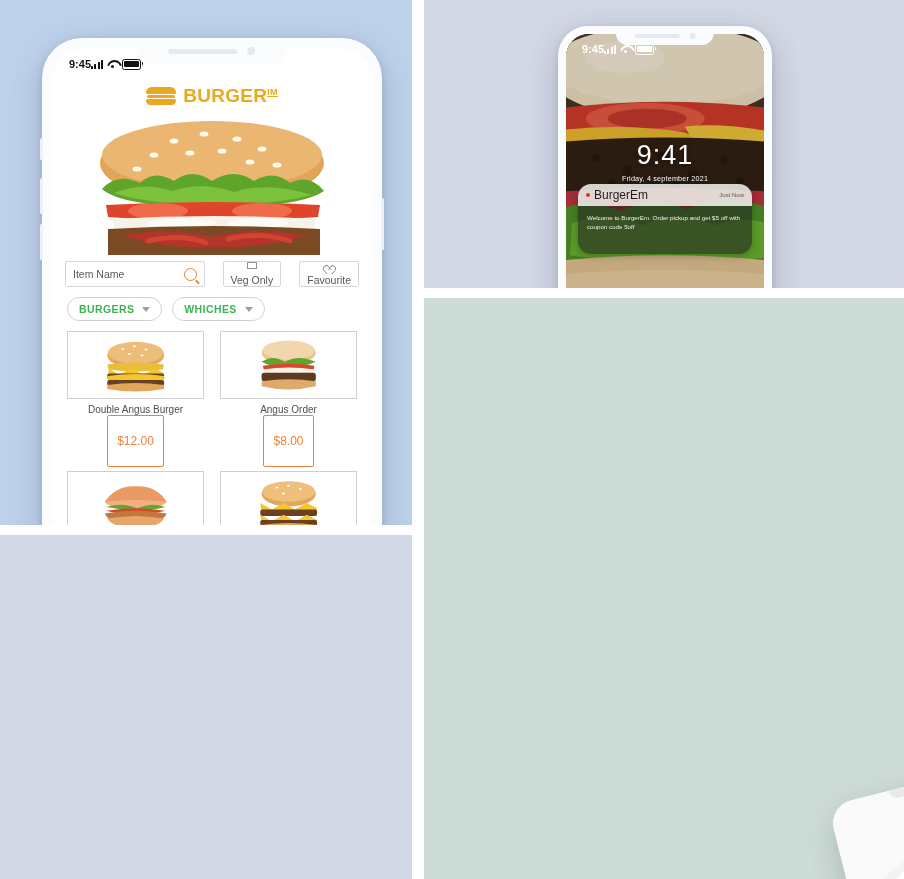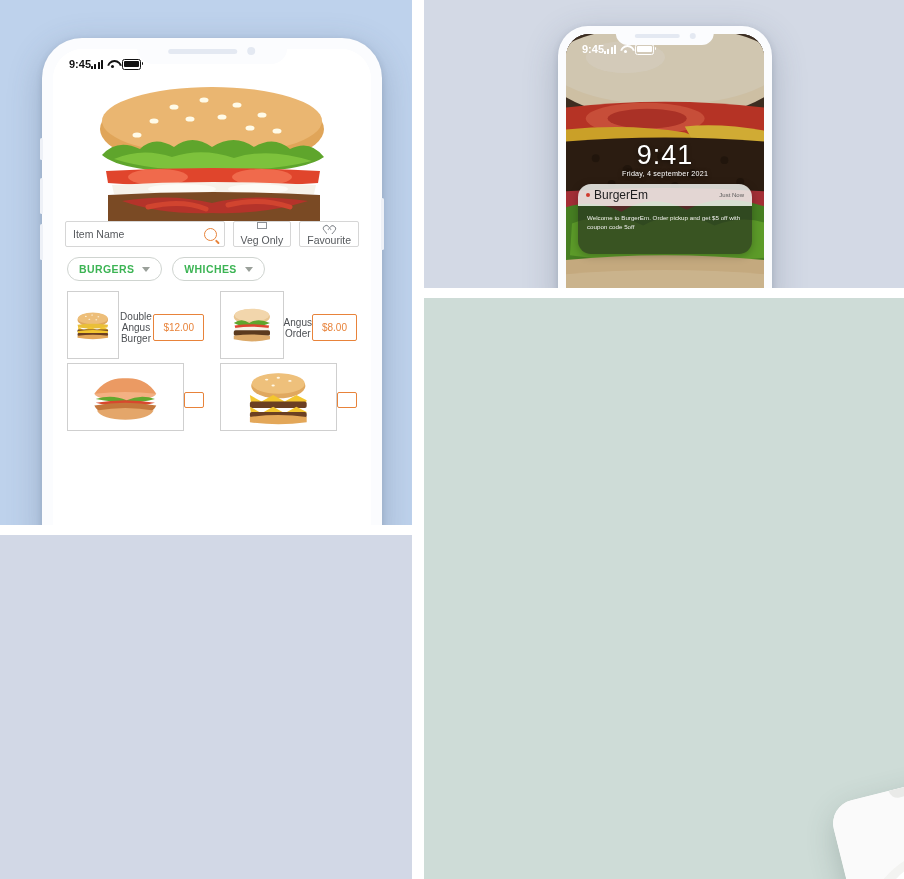--- a/index.html
+++ b/index.html
@@ -55,21 +55,21 @@
      background:#eaa81e;border-radius:7px 7px 2px 2px;}
   .brand-burger .fill{position:absolute;left:1px;top:8px;width:28px;height:3px;background:#eaa81e;border-radius:2px;}
   .brand-burger .bun-bot{position:absolute;left:0px;top:12px;width:30px;height:6px;
      background:#eaa81e;border-radius:2px 2px 6px 6px;}
   .brandtext{font-size:19px;font-weight:bold;color:#eaa81e;letter-spacing:.3px;}
   .brandtext sup{font-size:9px;text-decoration:underline;vertical-align:super;}
 
   .hero{height:140px;margin:2px 8px 0;position:relative;overflow:hidden;}
   .hero svg{width:100%;height:100%;}
 
-  .searchrow{display:flex;gap:8px;padding:0 12px 0;}
+  .searchrow{display:flex;gap:18px;padding:6px 12px 0;}
   .sfield{flex:1;height:24px;border:1px solid #d6d6d6;border-radius:2px;display:flex;
      align-items:center;justify-content:space-between;padding:0 7px;background:#fff;}
   .sfield span{font-size:10.5px;color:#55585c;}
   .mag{width:11px;height:11px;border:1.6px solid #e8833a;border-radius:50%;position:relative;}
   .mag::after{content:"";position:absolute;right:-4px;bottom:-3px;width:5px;height:1.6px;
      background:#e8833a;transform:rotate(45deg);border-radius:1px;}
   .chip-filter{height:24px;border:1px solid #d6d6d6;border-radius:2px;display:flex;align-items:center;
      gap:5px;padding:0 7px;background:#fff;font-size:10.5px;color:#55585c;white-space:nowrap;flex-direction:column;}
   .box-ic{width:8px;height:8px;border:1.2px solid #8d9196;}
   .heart-ic{width:9px;height:9px;position:relative;}
@@ -78,40 +78,40 @@
   .heart-ic::before{left:0;transform:rotate(-40deg);transform-origin:bottom right;}
   .heart-ic::after{right:0;transform:rotate(40deg);transform-origin:bottom left;}
 
   .catrow{display:flex;gap:10px;padding:10px 14px 0;}
   .cat-chip{height:22px;border:1px solid #cfd4d0;border-radius:12px;display:flex;align-items:center;
      gap:8px;padding:0 11px;font-size:10.5px;font-weight:bold;color:#3cb454;letter-spacing:.4px;background:#fff;}
   .caret{width:0;height:0;border-left:4px solid transparent;border-right:4px solid transparent;
      border-top:5px solid #9aa09a;}
 
   .grid{display:grid;grid-template-columns:1fr 1fr;gap:4px 16px;padding:10px 14px 0;}
-  .pcard{display:flex;flex-direction:row;align-items:center;}
+  .pcard{display:flex;flex-direction:column;align-items:center;}
   .pthumb{width:100%;height:68px;border:1px solid #cfcfcf;box-sizing:border-box;
      display:flex;align-items:center;justify-content:center;background:#fff;overflow:hidden;}
   .pthumb svg{width:84%;height:88%;}
   .pname{font-size:10px;color:#4c4f53;margin-top:5px;text-align:center;}
-  .pprice{margin-top:5px;font-size:10px;color:#e8833a;border:1px solid #e8833a;
-     border-radius:2px;padding:7px 9px;}
+  .pprice{font-size:12px;color:#e8833a;border:1px solid #e8833a;
+     border-radius:2px;padding:18px 9px;}
 
   
   #phone-lock{left:134px;top:26px;width:214px;height:300px;border-radius:30px;}
   #phone-lock .bezel{inset:8px;border-radius:23px;background:#2a2320;}
   #phone-lock .notch{width:46%;height:19px;border-radius:0 0 12px 12px;background:#fbfcfe;}
   #phone-lock .notch .speaker{height:4px;}
   #phone-lock .notch .cam{width:6px;height:6px;}
   .lock-screen{position:absolute;inset:0;overflow:hidden;}
   .lock-screen svg{position:absolute;inset:0;width:100%;height:100%;}
   .lock-clock{position:absolute;left:0;right:0;top:108px;text-align:center;color:#fff;z-index:4;
      text-shadow:0 1px 4px rgba(0,0,0,.5);}
   .lock-clock .t{font-size:27px;font-weight:300;letter-spacing:1px;line-height:1;}
-  .lock-clock .d{font-size:7.2px;letter-spacing:.2px;}
+  .lock-clock .d{font-size:7.2px;margin-top:5px;letter-spacing:.2px;}
   .notif{position:absolute;left:12px;right:12px;top:150px;z-index:5;border-radius:13px;overflow:hidden;
      box-shadow:0 2px 8px rgba(0,0,0,.25);}
   .notif-head{display:flex;align-items:center;justify-content:space-between;
      background:rgba(236,238,233,.88);padding:4px 8px;}
   .notif-head .nm{display:flex;align-items:center;gap:4px;font-size:12px;color:#1d1d1f;}
   .notif-dot{width:4px;height:4px;border-radius:50%;background:#d03a2e;}
   .notif-time{font-size:6px;color:#5a5a5a;}
   .notif-body{background:rgba(35,40,30,.62);color:#f0f0ee;font-size:6.2px;line-height:1.5;
      padding:7px 9px 22px;}
 
@@ -144,20 +144,28 @@
                   <i></i>
                   <i></i>
                   <i></i>
                   <i></i>
                 </span>
               <span class="wifi"></span>
               <span class="batt"></span>
             </span>
           </div>
 
+          <div class="brandrow">
+            <span class="brand-burger">
+              <span class="bun-top"></span>
+                <span class="fill"></span>
+                <span class="bun-bot"></span>
+            </span>
+            <span class="brandtext"><span>BURGER</span><sup>IM</sup></span>
+          </div>
 
           <div class="hero">
             <svg viewBox="0 0 300 140" preserveAspectRatio="xMidYMid meet">
               <ellipse cx="150" cy="48" rx="112" ry="40" fill="#e0a559"></ellipse>
               <ellipse cx="150" cy="40" rx="110" ry="34" fill="#eab671"></ellipse>
               <g fill="#fffbe8">
                 <ellipse cx="112" cy="26" rx="4.5" ry="2.6"></ellipse>
                   <ellipse cx="142" cy="19" rx="4.5" ry="2.6"></ellipse>
                 <ellipse cx="175" cy="24" rx="4.5" ry="2.6"></ellipse>
                   <ellipse cx="200" cy="34" rx="4.5" ry="2.6"></ellipse>

